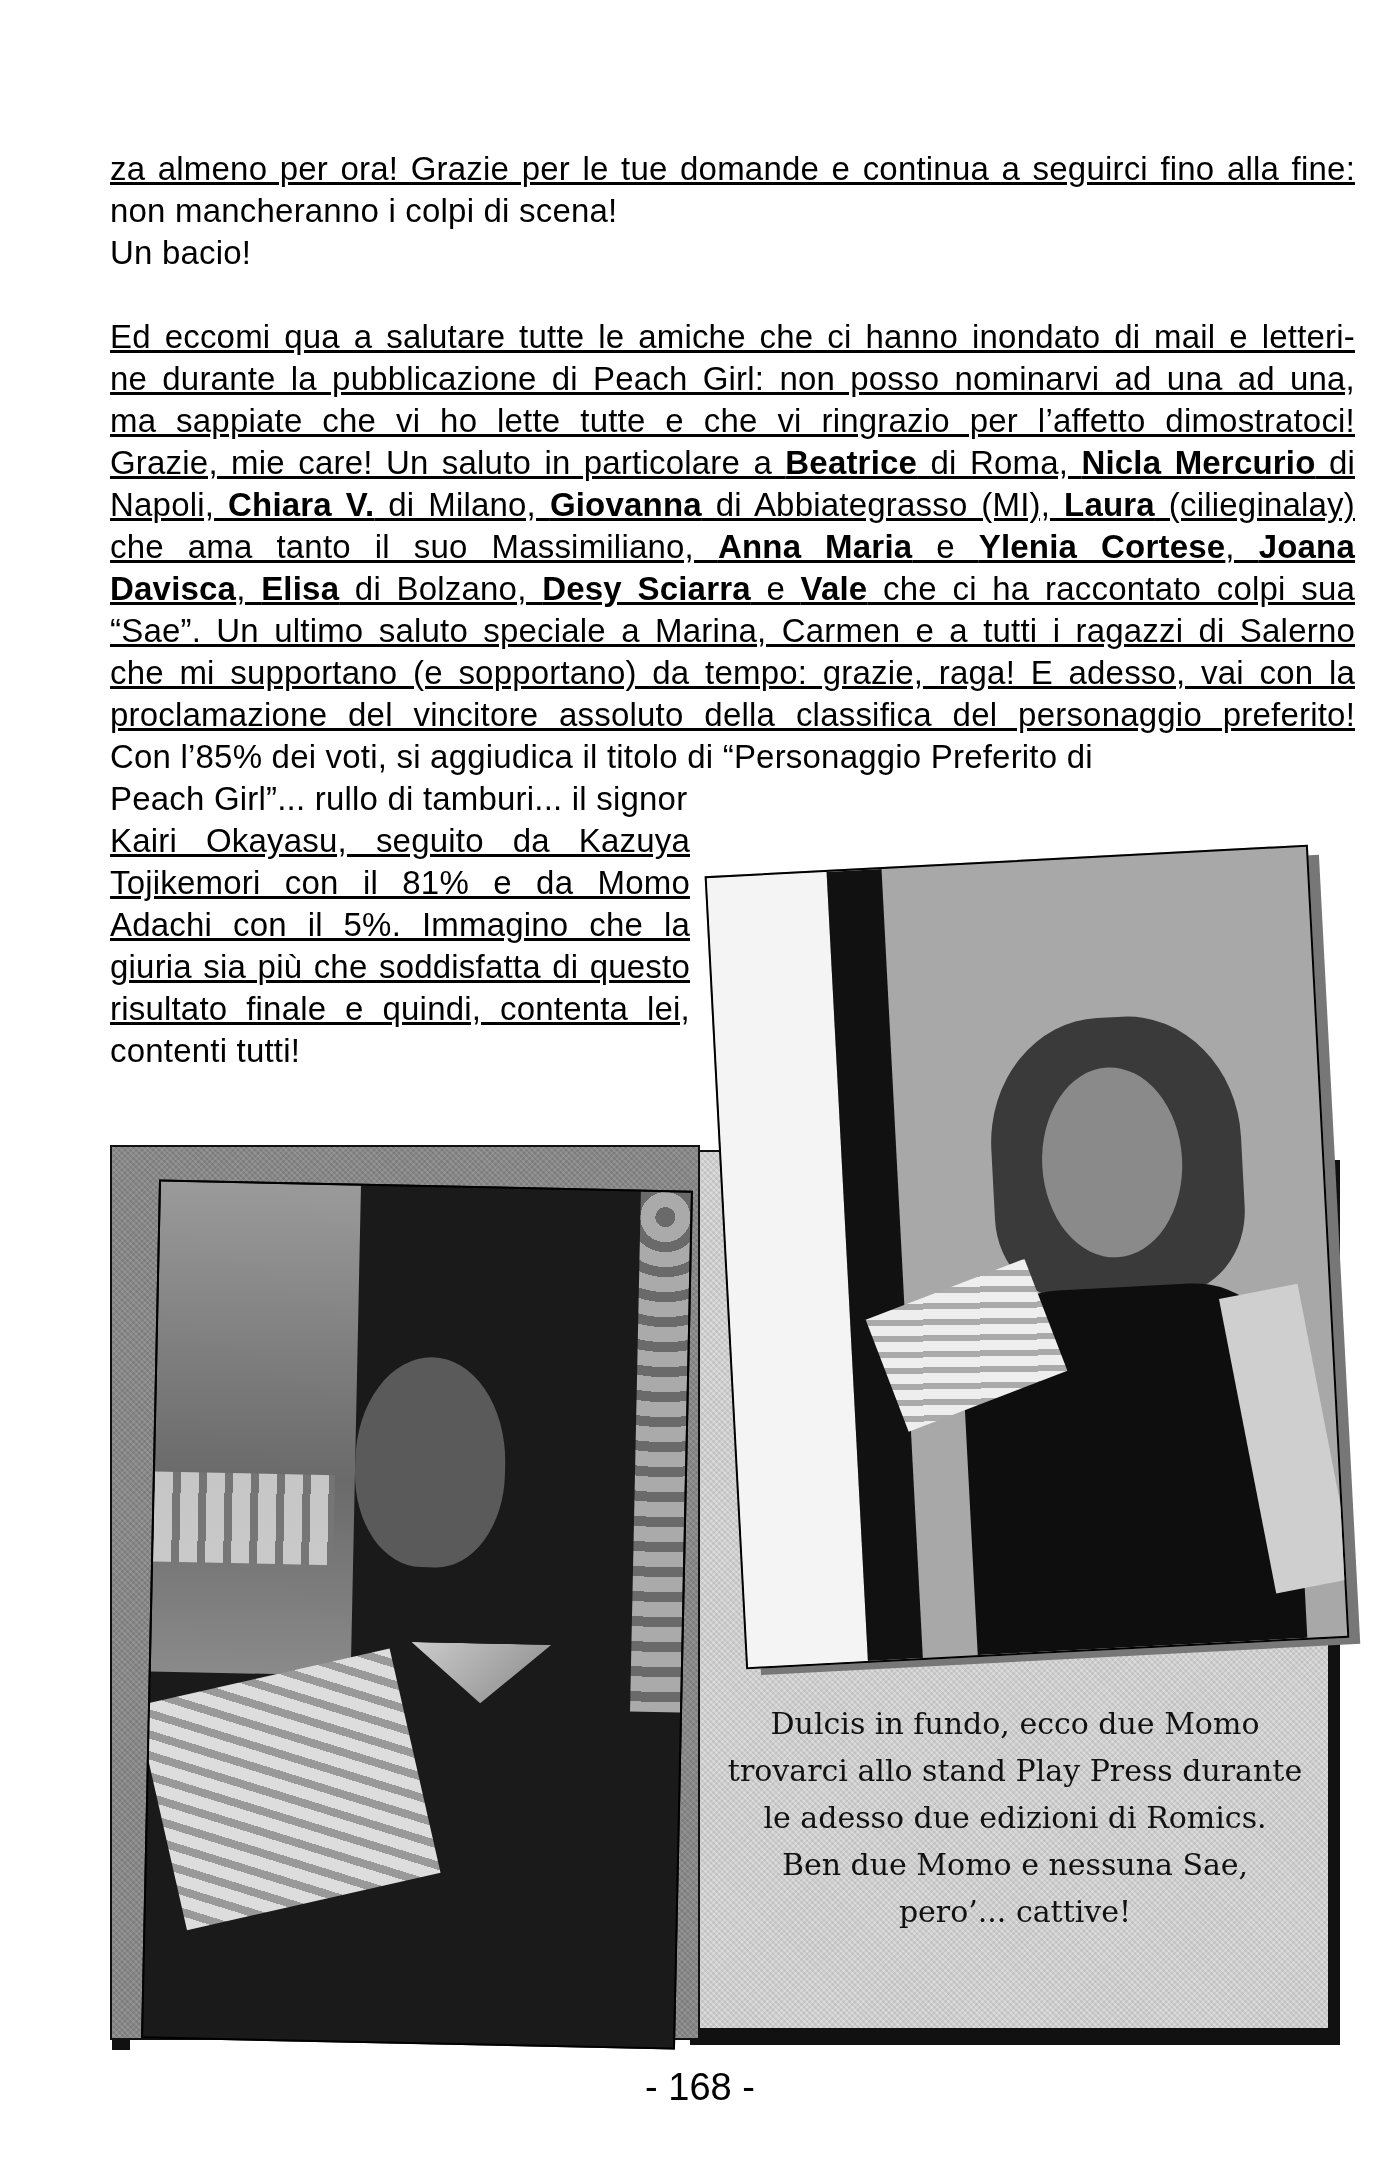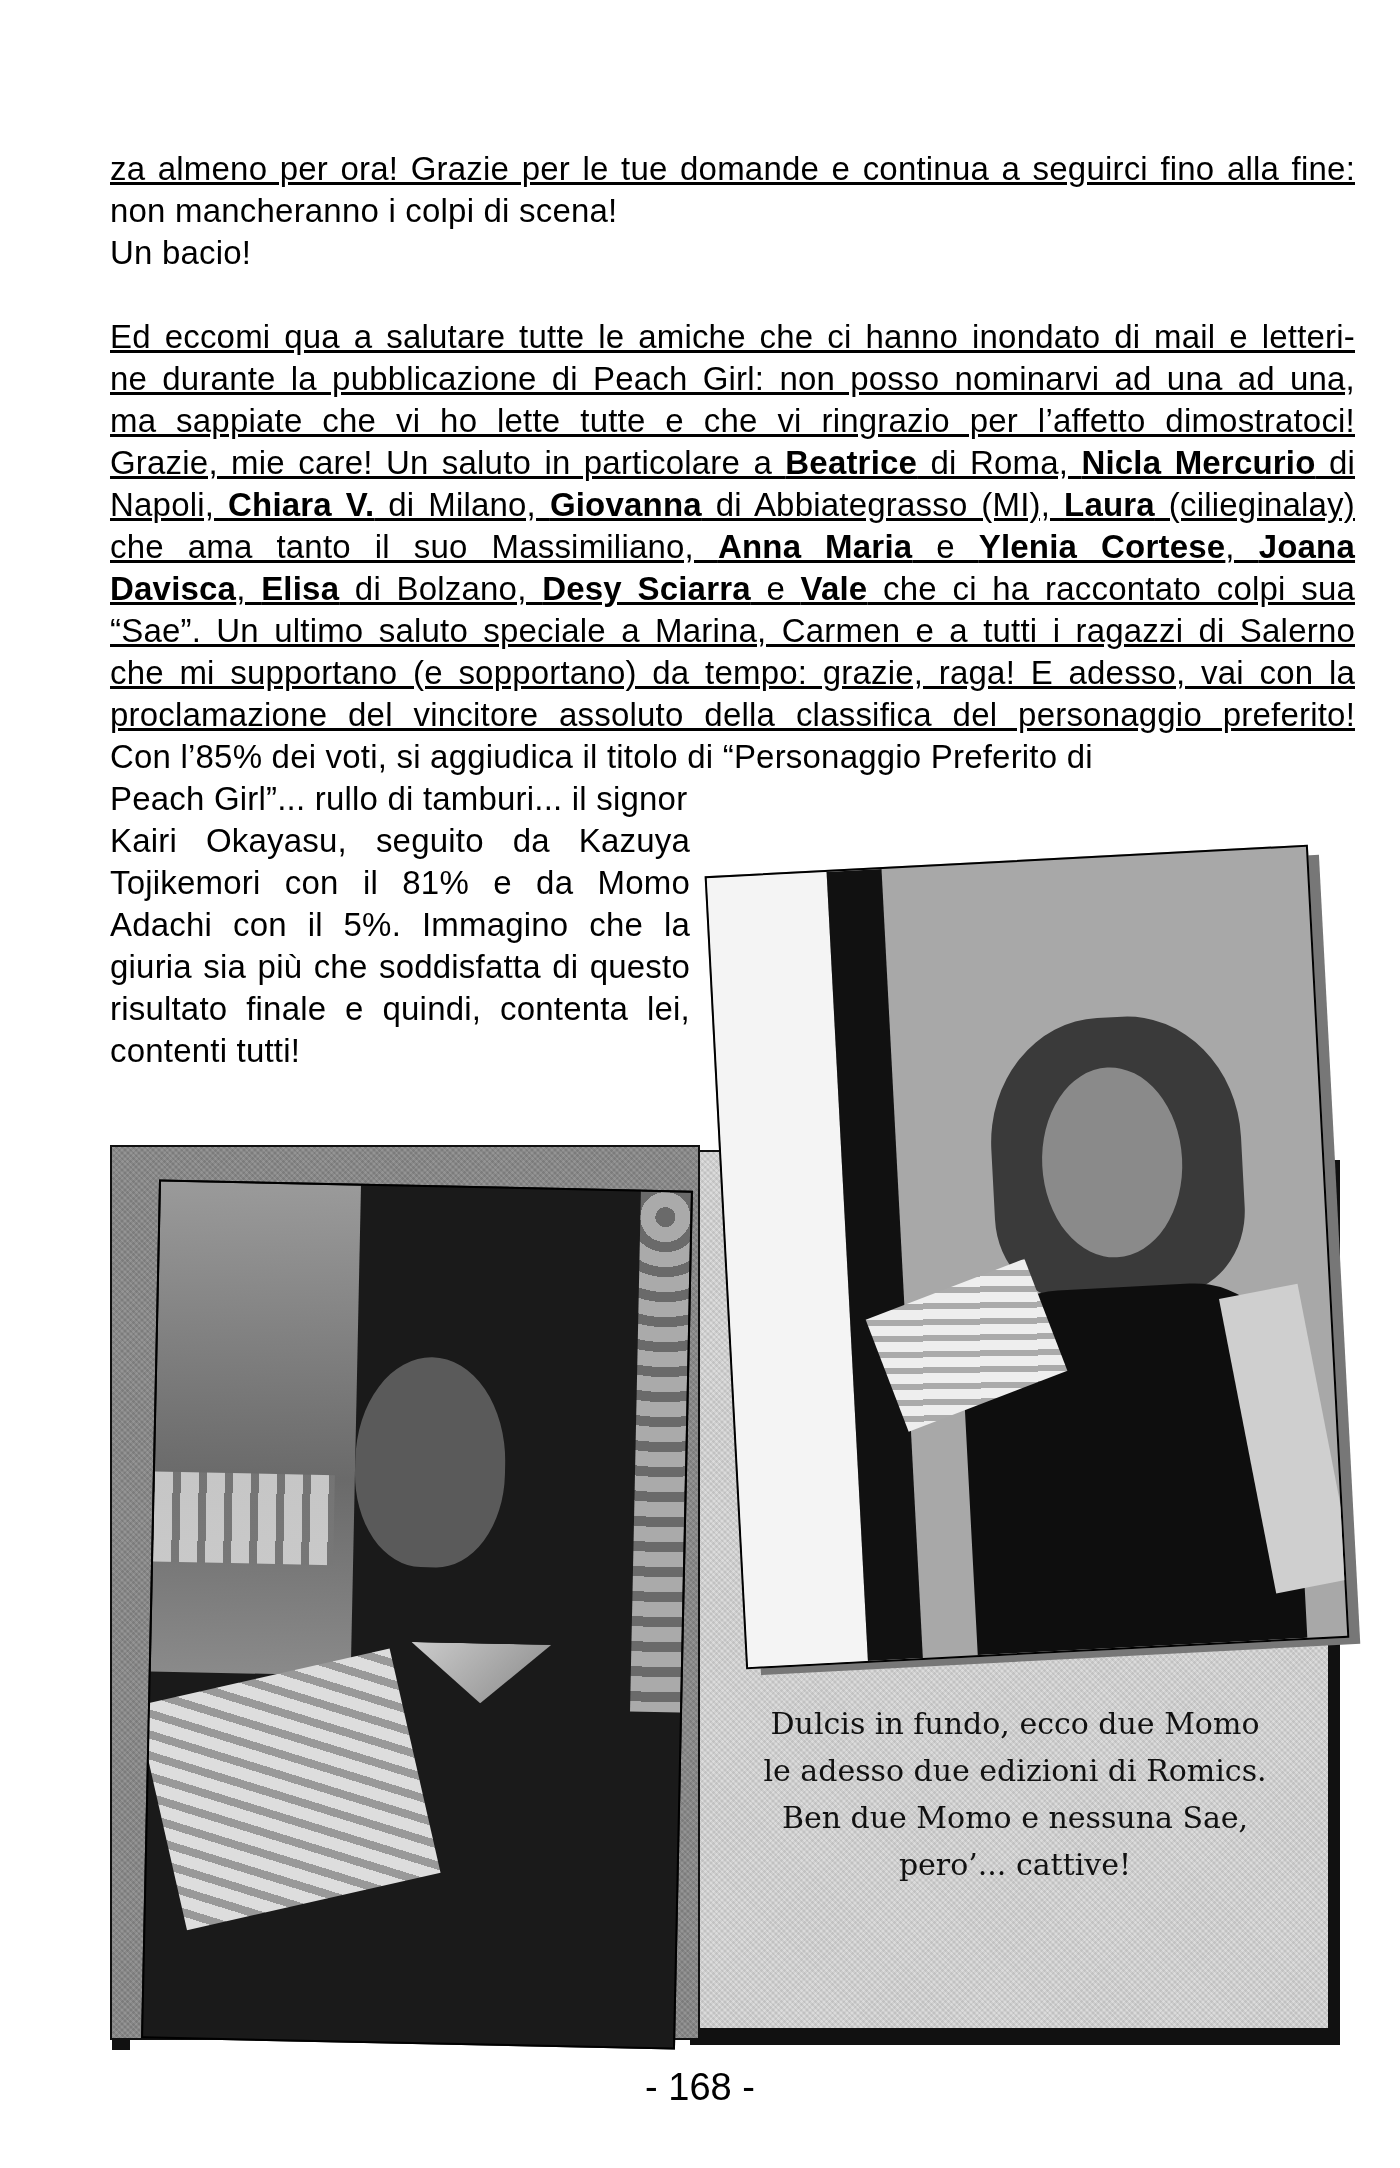--- a/index.html
+++ b/index.html
@@ -1,20 +1,20 @@
 <!DOCTYPE html>
 <html><head>
 <meta charset="utf-8">
 <style>
   html,body{margin:0;padding:0;background:#fff;}
   body{width:1400px;height:2168px;position:relative;overflow:hidden;
        font-family:"Liberation Sans","DejaVu Sans",sans-serif;color:#000;}
   .line{position:absolute;left:110px;font-size:33px;line-height:42px;white-space:nowrap;letter-spacing:0.2px;}
   .just{width:1245px;text-align:justify;text-align-last:justify;text-decoration:underline;}
-  .justnarrow{width:580px;text-align:justify;text-align-last:justify;}
+  .justnarrow{width:580px;text-align:justify;text-align-last:justify;text-decoration:underline;}
   b{font-weight:bold;}
   .panel{position:absolute;}
   .grain{background:
       repeating-linear-gradient(45deg, rgba(0,0,0,0.06) 0 2px, rgba(255,255,255,0.05) 2px 4px),
       repeating-linear-gradient(-45deg, rgba(0,0,0,0.05) 0 2px, rgba(255,255,255,0.04) 2px 4px);}
   .caption{position:absolute;font-family:"DejaVu Serif","Liberation Serif",serif;
            font-size:30px;line-height:47px;text-align:center;color:#111;}
   .pagenum{position:absolute;left:0;width:1400px;top:2066px;text-align:center;font-size:38px;}
 </style>
 </head>
@@ -65,18 +65,19 @@
   <div style="position:absolute;left:120px;top:0;width:55px;height:790px;background:#111;"></div>
   <div style="position:absolute;left:270px;top:160px;width:250px;height:280px;border-radius:45% 45% 30% 30%;background:#3a3a3a;"></div>
   <div style="position:absolute;left:320px;top:210px;width:140px;height:190px;border-radius:50%;background:#8a8a8a;"></div>
   <div style="position:absolute;left:230px;top:430px;width:330px;height:360px;background:#0e0e0e;border-radius:30% 30% 0 0;"></div>
   <div style="position:absolute;left:150px;top:420px;width:170px;height:120px;background:repeating-linear-gradient(20deg,#eee 0 10px,#aaa 10px 16px);transform:rotate(-18deg);"></div>
   <div style="position:absolute;left:510px;top:440px;width:80px;height:300px;background:#cfcfcf;transform:rotate(-8deg);"></div>
 </div>
 
 <div class="caption" style="left:705px;top:1700px;width:620px;">
   <div>Dulcis in fundo, ecco due Momo</div>
+  <div>trovarci allo stand Play Press durante</div>
   <div>le adesso due edizioni di Romics.</div>
   <div>Ben due Momo e nessuna Sae,</div>
   <div>pero’... cattive!</div>
 </div>
 
 <div class="pagenum">- 168 -</div>
 
 </body></html>

